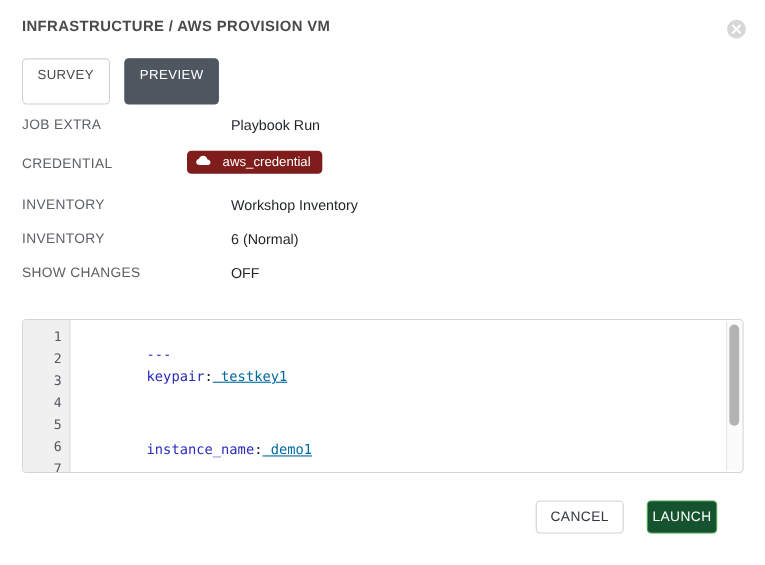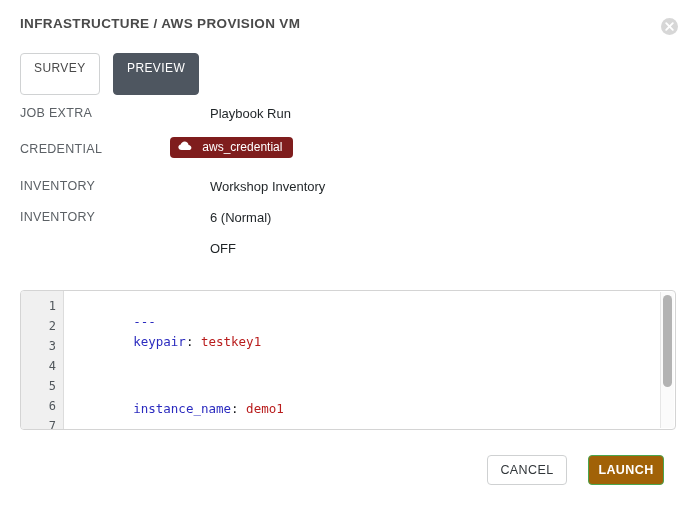--- a/index.html
+++ b/index.html
@@ -198,21 +198,21 @@
   .code-line {
     position: absolute;
     left: 9px;
     font-family: "DejaVu Sans Mono", monospace;
     font-size: 12.5px;
     white-space: pre;
     color: #17191c;
   }
   .yaml-key { color: #2b2bbf; }
   .yaml-punct { color: #17191c; }
-  .yaml-val { color: #b91c1c; }
+  .yaml-val { color: #0369a1; text-decoration: underline; }
   .yaml-doc { color: #2b2bbf; }
 
   #editor-scrollbar {
     position: absolute;
     right: 1px;
     top: 1px;
     width: 13px;
     bottom: 1px;
     background: #fbfbfb;
     border-left: 1px solid #e6e6e6;
@@ -252,25 +252,24 @@
     left: 487px;
     top: 0;
     width: 80px;
     background: #ffffff;
     border: 1px solid #cfd1d2;
     color: #32373b;
   }
   #launch-button {
     left: 588px;
     top: 0;
-    width: 76px;
-    background: #a16207;
+    width: 64px;
+    background: #14532d;
     border: 1px solid #4aa64f;
     color: #ffffff;
-    font-weight: bold;
   }
 </style>
 </head>
 <body>
 
 <div id="dialog">
 
   <div id="header">
     <div id="dialog-title">INFRASTRUCTURE / AWS PROVISION VM</div>
     <div id="close-button">
@@ -308,20 +307,21 @@
       <div class="detail-label">INVENTORY</div>
       <div class="detail-value">Workshop Inventory</div>
     </div>
 
     <div class="detail-row" style="height:31px;">
       <div class="detail-label">INVENTORY</div>
       <div class="detail-value">6 (Normal)</div>
     </div>
 
     <div class="detail-row" style="height:31px;">
+      <div class="detail-label">SHOW CHANGES</div>
       <div class="detail-value">OFF</div>
     </div>
 
   </div>
 
 
   <div id="editor">
     <div id="gutter">
       <div class="gutter-num" style="top:8px;">1</div>
       <div class="gutter-num" style="top:28px;">2</div>

